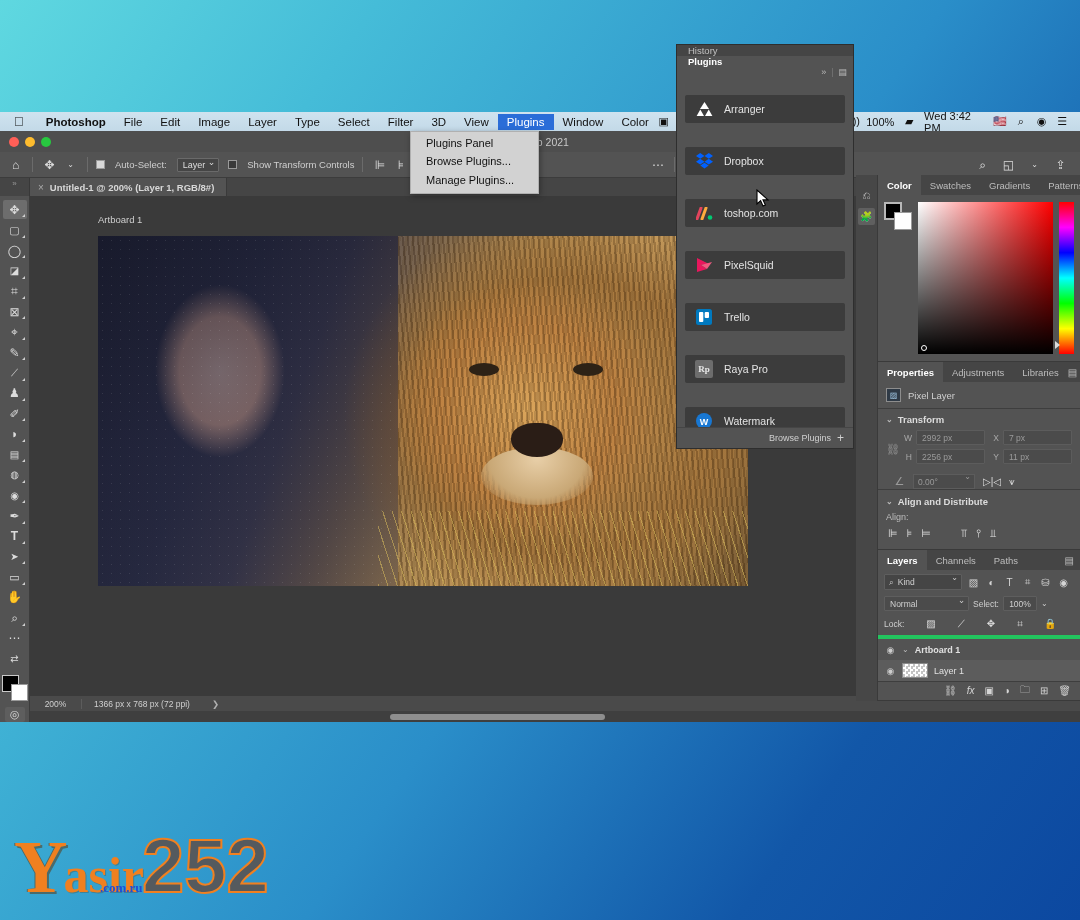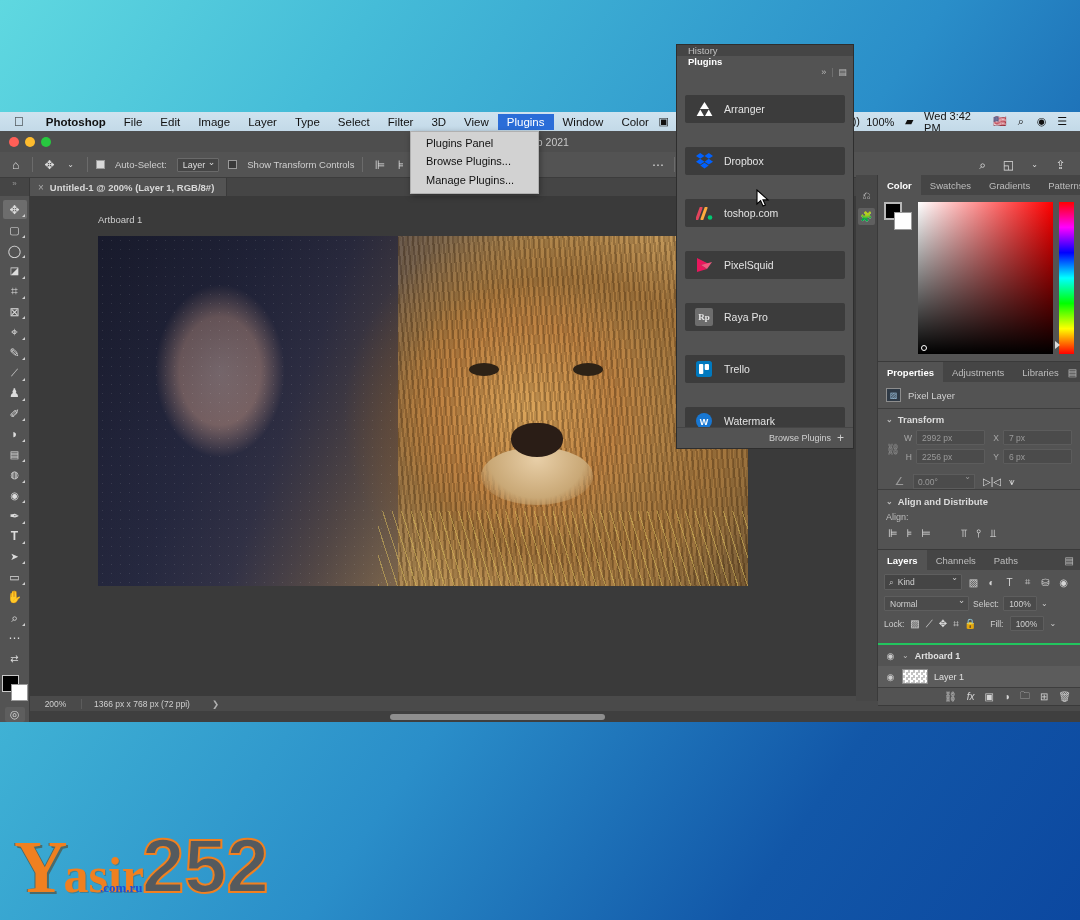--- a/index.html
+++ b/index.html
@@ -268,22 +268,22 @@
     font-size: 8.5px; color: #d0d0d0; display: flex; align-items: center; gap: 4px;
     padding: 0 4px; position: relative; border-radius: 1px;}
   .kind-sel .cv { position: absolute; right: 3px; top: -2px; font-size: 8px; }
   .filter-row .fi { color: #d5d5d5; font-size: 10px; width: 13px; text-align: center; }
   .blend-row { display: flex; align-items: center; gap: 4px; padding: 2px 6px 3px; font-size: 8.5px; color: #cfcfcf;}
   .blend-sel { width: 85px; height: 15px; background: #4b4b4b; border: 1px solid #5e5e5e;
     display: flex; align-items: center; padding-left: 5px; position: relative; border-radius:1px;}
   .blend-sel .cv { position: absolute; right: 3px; top: -2px; }
   .opa-box { width: 34px; height: 15px; background: #4b4b4b; border: 1px solid #5e5e5e;
     display: flex; align-items: center; justify-content: center; border-radius:1px;}
-  .lock-row { display: flex; align-items: center; gap: 6px; padding: 2px 6px 12px; font-size: 8.5px; color: #cfcfcf;
-    border-bottom: 2px solid #22c55e;}
+  .lock-row { display: flex; align-items: center; gap: 22px; padding: 2px 6px 4px; font-size: 8.5px; color: #cfcfcf;
+    border-bottom: 4px solid #22c55e;}
   .lock-row .li { color: #ddd; font-size: 10px; }
   .lyr { display: flex; align-items: center; gap: 6px; height: 21px; padding-left: 7px; font-size: 9px; color: #e0e0e0;}
   .lyr.sel { background: #5c5c5c; }
   .eye { width: 11px; font-size: 9px; color: #ccc; text-align:center;}
   .lyr-thumb { width: 26px; height: 15px; border: 1px solid #8a8a8a;
     background: repeating-conic-gradient(#fff 0 25%, #c4c4c4 0 50%) 0 0/5px 5px; }
   .lyr-foot { height: 18px; display: flex; align-items: center; justify-content: flex-end;
     gap: 10px; padding-right: 9px; color: #d5d5d5; font-size: 10px; border-top: 1px solid #3e3e3e;}
 </style>
 </head>
@@ -496,21 +496,21 @@
             <div class="tf-line">
               <span class="tf-lab">W</span>
               <span class="tf-in">2992 px</span>
               <span class="tf-lab">X</span>
               <span class="tf-in">7 px</span>
             </div>
             <div class="tf-line">
               <span class="tf-lab">H</span>
               <span class="tf-in">2256 px</span>
               <span class="tf-lab">Y</span>
-              <span class="tf-in">6 px</span>
+              <span class="tf-in">11 px</span>
             </div>
           </div>
         </div>
         <div class="tf-row3">
           <span class="link-icn">∠</span>
           <span class="tf-ang">0.00°</span>
           <span style="color:#ddd;font-size:10px">▷|◁</span>
           <span style="color:#ddd;font-size:10px">⩛</span>
         </div>
         <div class="sect-title" style="border-top:1px solid #3e3e3e;padding-top:6px">
@@ -639,34 +639,34 @@
     <div class="prow">
       <span class="picon">
         <svg width="17" height="16" viewBox="0 0 17 16">
             <path d="M1,1 L1,15 L11,12 L5,8 L13,7 Z" fill="#e8175d"></path>
             <path d="M5,8 L16,5 L11,12 Z" fill="#f05a80"></path>
           </svg>
       </span>
       <span>PixelSquid</span>
     </div>
     <div class="prow">
-      <span class="picon" style="background:#6d6d6d;border-radius:2px;font-size:9px;font-family:'Liberation Serif',serif;color:#e8e8e8;font-weight:bold;">Rp</span>
-      <span>Raya Pro</span>
-    </div>
-    <div class="prow">
       <span class="picon">
         <svg width="16" height="16" viewBox="0 0 16 16">
             <rect width="16" height="16" rx="2.5" fill="#0079BF"></rect>
             <rect x="3" y="3" width="4.3" height="10" rx="1" fill="#fff"></rect>
             <rect x="8.7" y="3" width="4.3" height="6" rx="1" fill="#fff"></rect>
           </svg>
       </span>
       <span>Trello</span>
     </div>
     <div class="prow">
+      <span class="picon" style="background:#6d6d6d;border-radius:2px;font-size:9px;font-family:'Liberation Serif',serif;color:#e8e8e8;font-weight:bold;">Rp</span>
+      <span>Raya Pro</span>
+    </div>
+    <div class="prow">
       <span class="picon">
         <svg width="16" height="16" viewBox="0 0 16 16">
             <circle cx="8" cy="8" r="8" fill="#1877d2"></circle>
             <text x="8" y="11.5" font-size="9" font-weight="bold" fill="#fff" text-anchor="middle" font-family="Liberation Sans, sans-serif">W</text>
           </svg>
       </span>
       <span>Watermark</span>
     </div>
   </div>
   <div class="pfoot">

